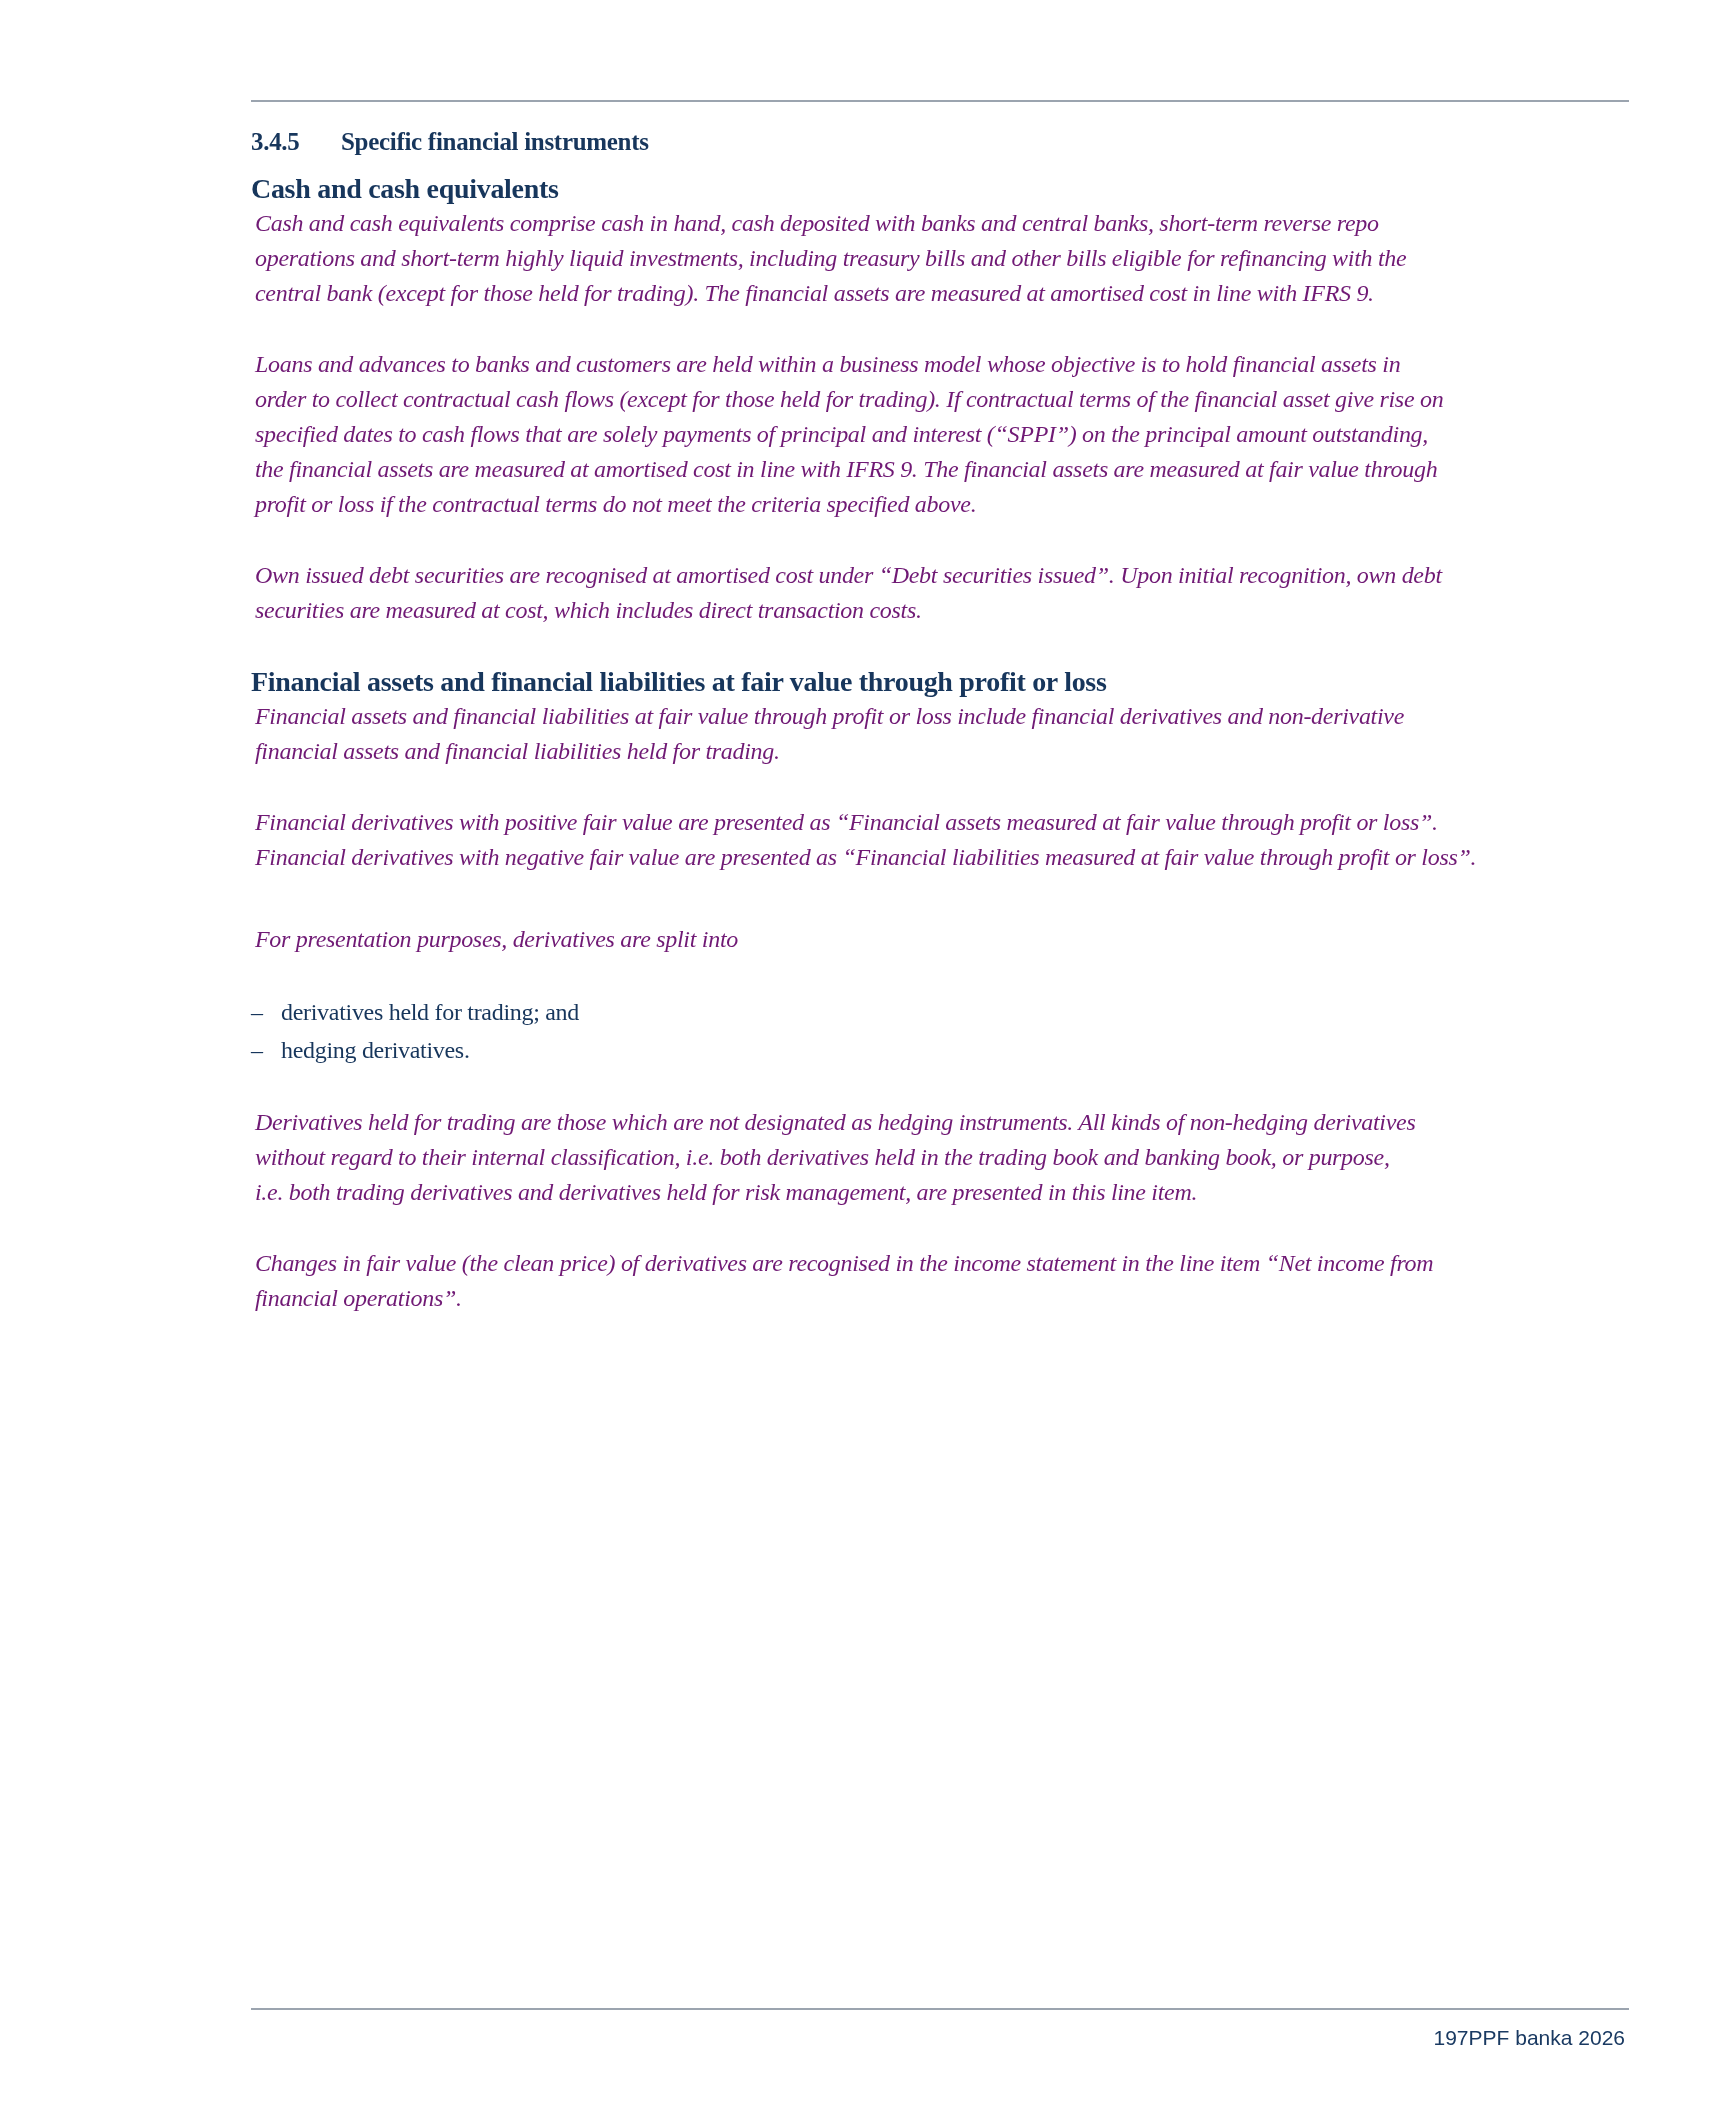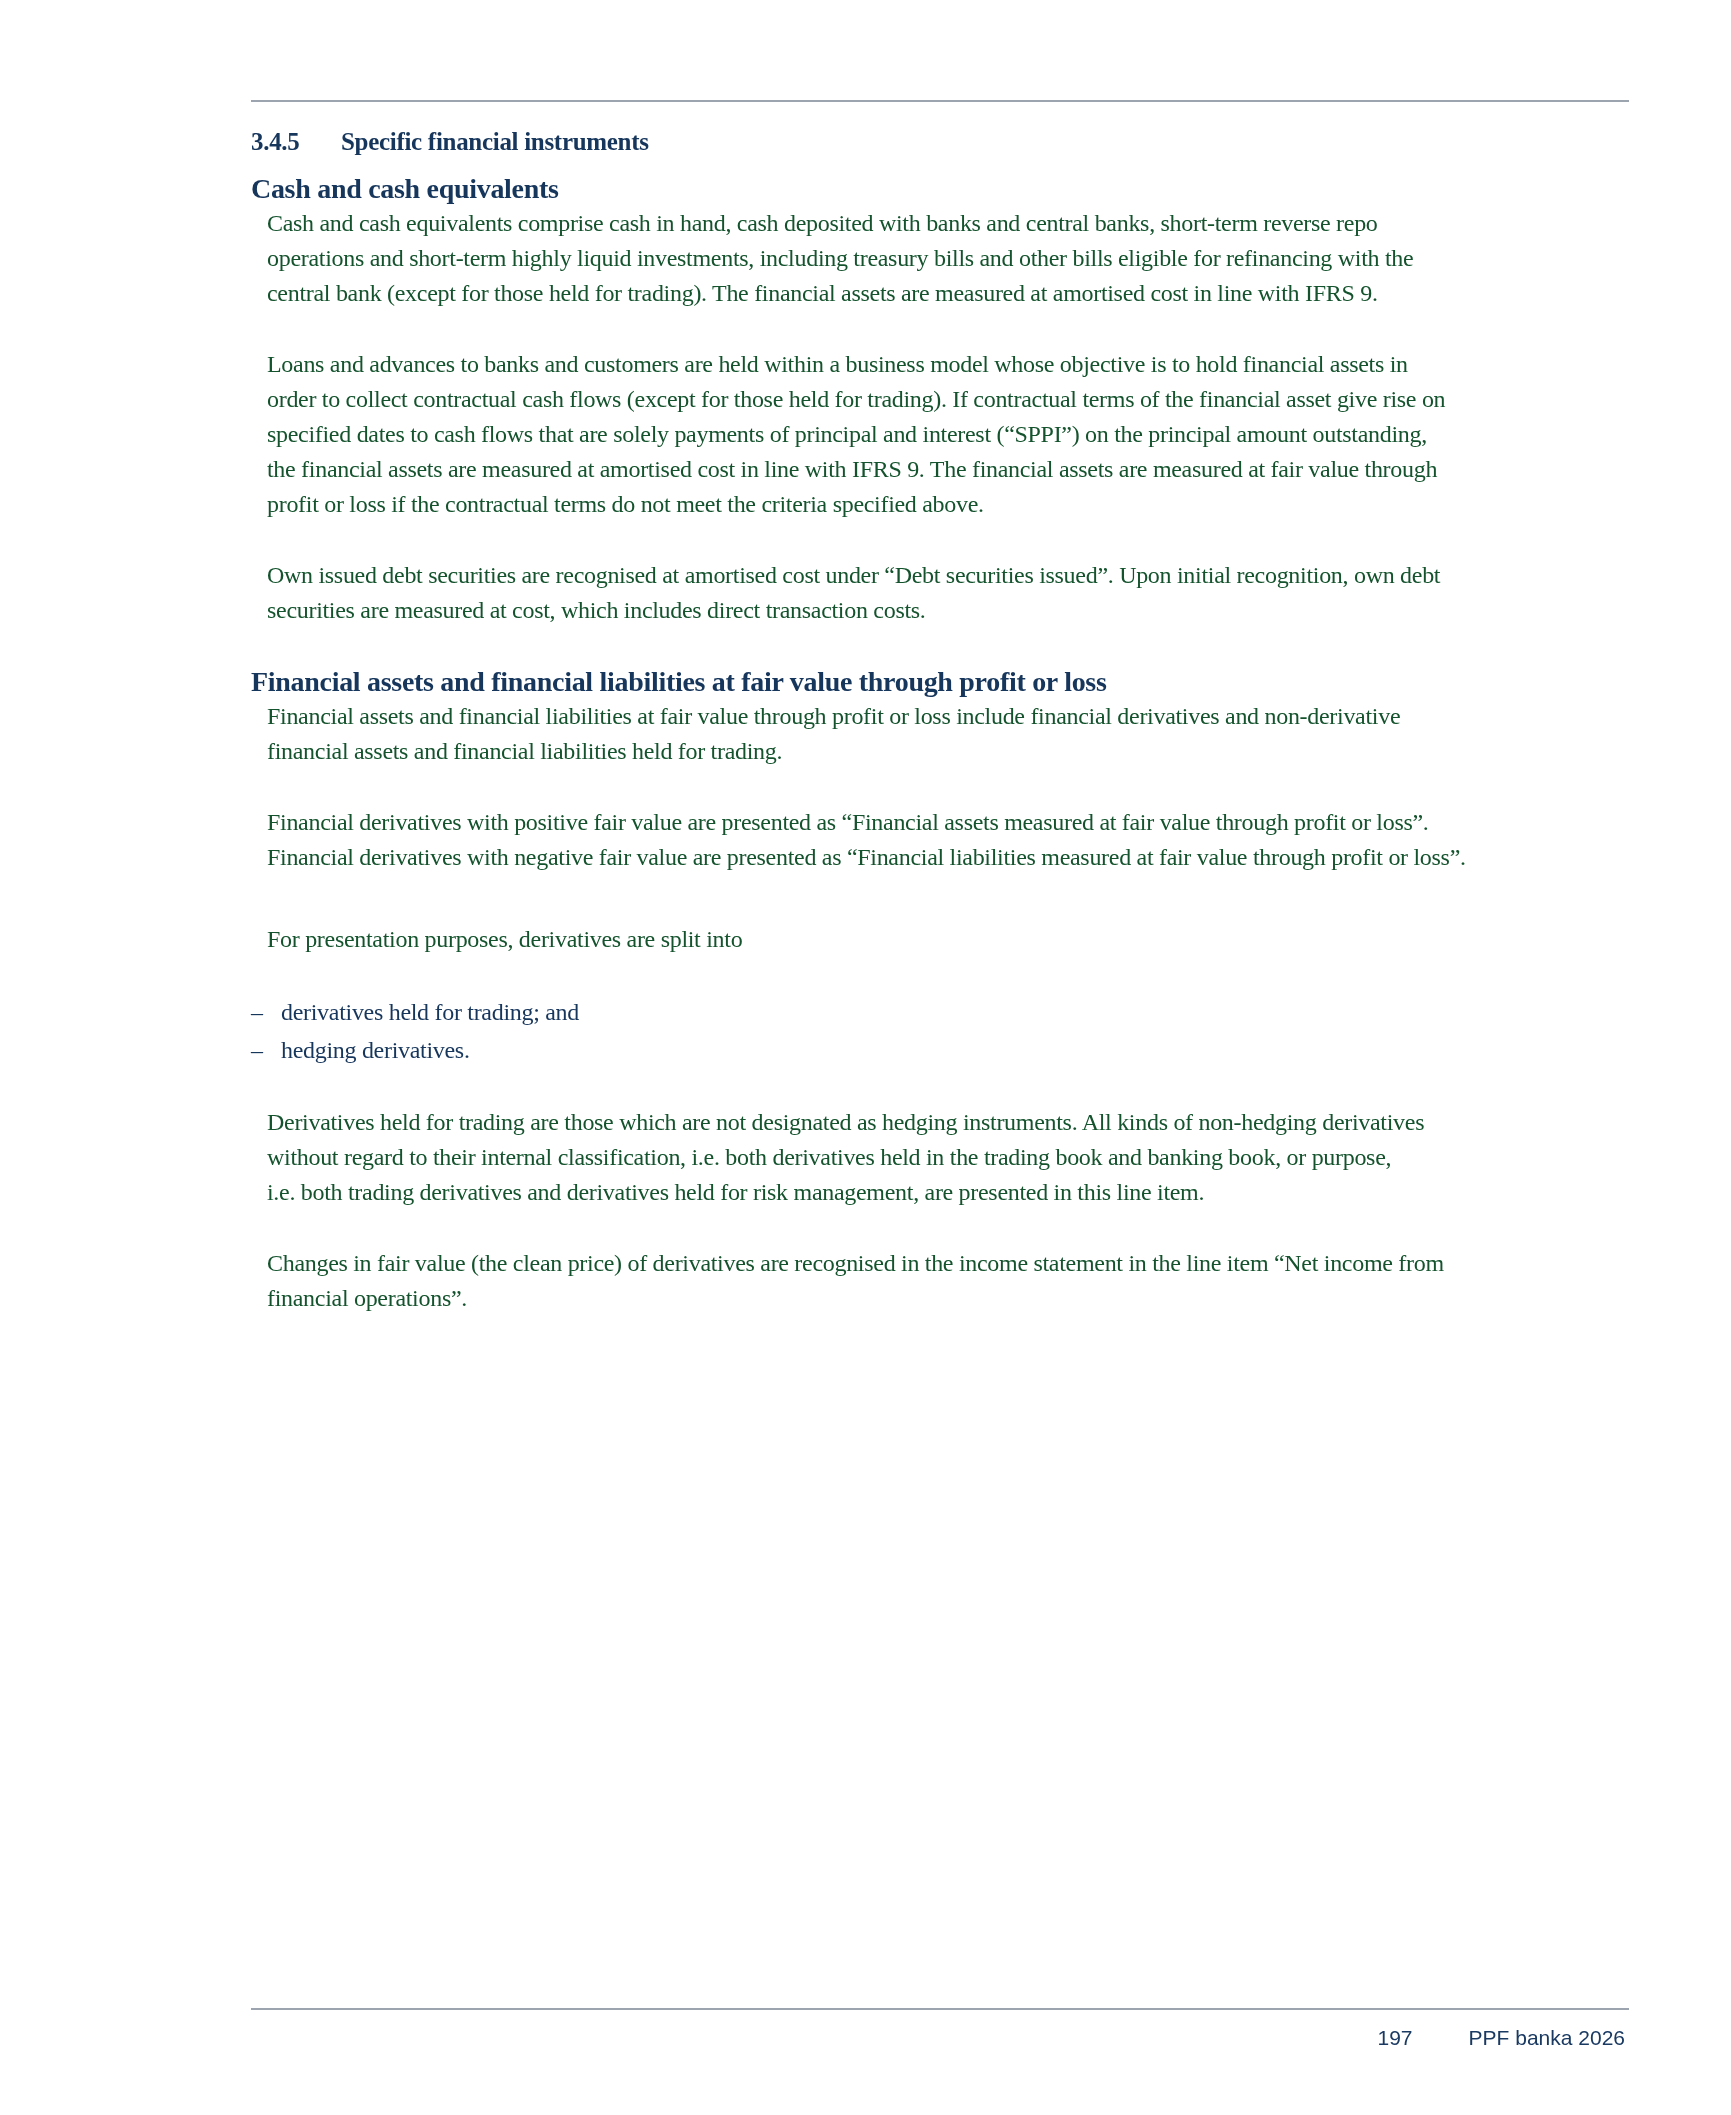--- a/index.html
+++ b/index.html
@@ -54,23 +54,24 @@
     line-height: 35px;
     letter-spacing: -0.3px;
     color: #17365c;
     margin: 0;
     white-space: pre;
   }
   p.body-para {
     font-size: 24px;
     line-height: 35px;
     letter-spacing: -0.3px;
-    color: #14532d;
-    margin: 0 0 36px 16px;
+    color: #701a75;
+    margin: 0 0 36px 4px;
     white-space: pre;
+    font-style: italic;
   }
   p.gap-lg { margin-bottom: 47px; }
 
   ul.dash-list {
     list-style: none;
     margin: 0 0 36px 0;
     padding: 0;
   }
   ul.dash-list li {
     position: relative;
@@ -86,21 +87,20 @@
     left: 0;
     top: 0;
   }
 
   .footer-text {
     position: absolute;
     top: 2026px;
     right: 106px;
     display: flex;
     align-items: baseline;
-    gap: 56px;
     font-family: "Liberation Sans", "DejaVu Sans", sans-serif;
     font-size: 21px;
     line-height: 23.5px;
     color: #1a3a62;
   }
 </style>
 </head>
 <body>
 
 <div class="page">

